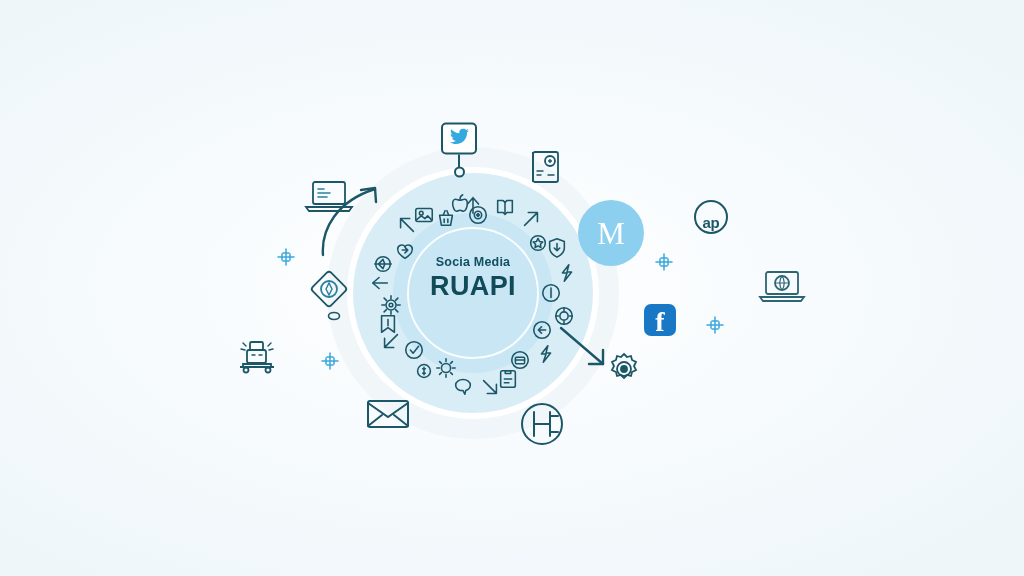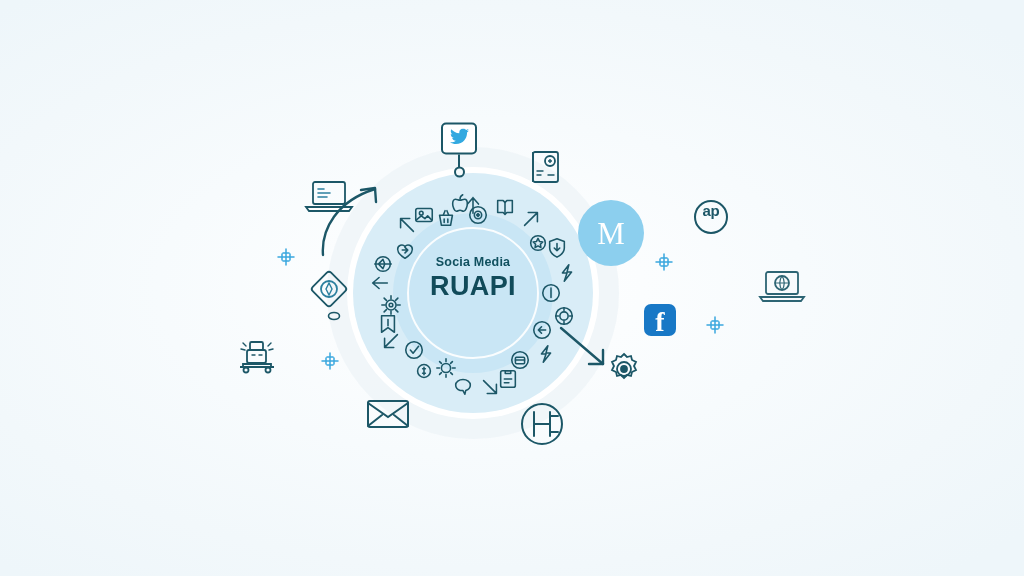--- a/index.html
+++ b/index.html
@@ -145,21 +145,21 @@
     line-height: 1.05;
   }
 
   #ap-badge {
     position: absolute;
     left: 711px; top: 217px;
     transform: translate(-50%, -50%);
     width: 34px; height: 34px;
     border-radius: 50%;
     border: 2px solid #1c5767;
-    display: flex; align-items: flex-start; justify-content: center;
+    display: flex; align-items: flex-end; justify-content: center;
     color: #1c5767;
     font-size: 15px;
     font-weight: bold;
     letter-spacing: -.3px;
     padding-bottom: 1px;
     box-sizing: border-box;
   }
 
   #behance-badge {
     position: absolute;

